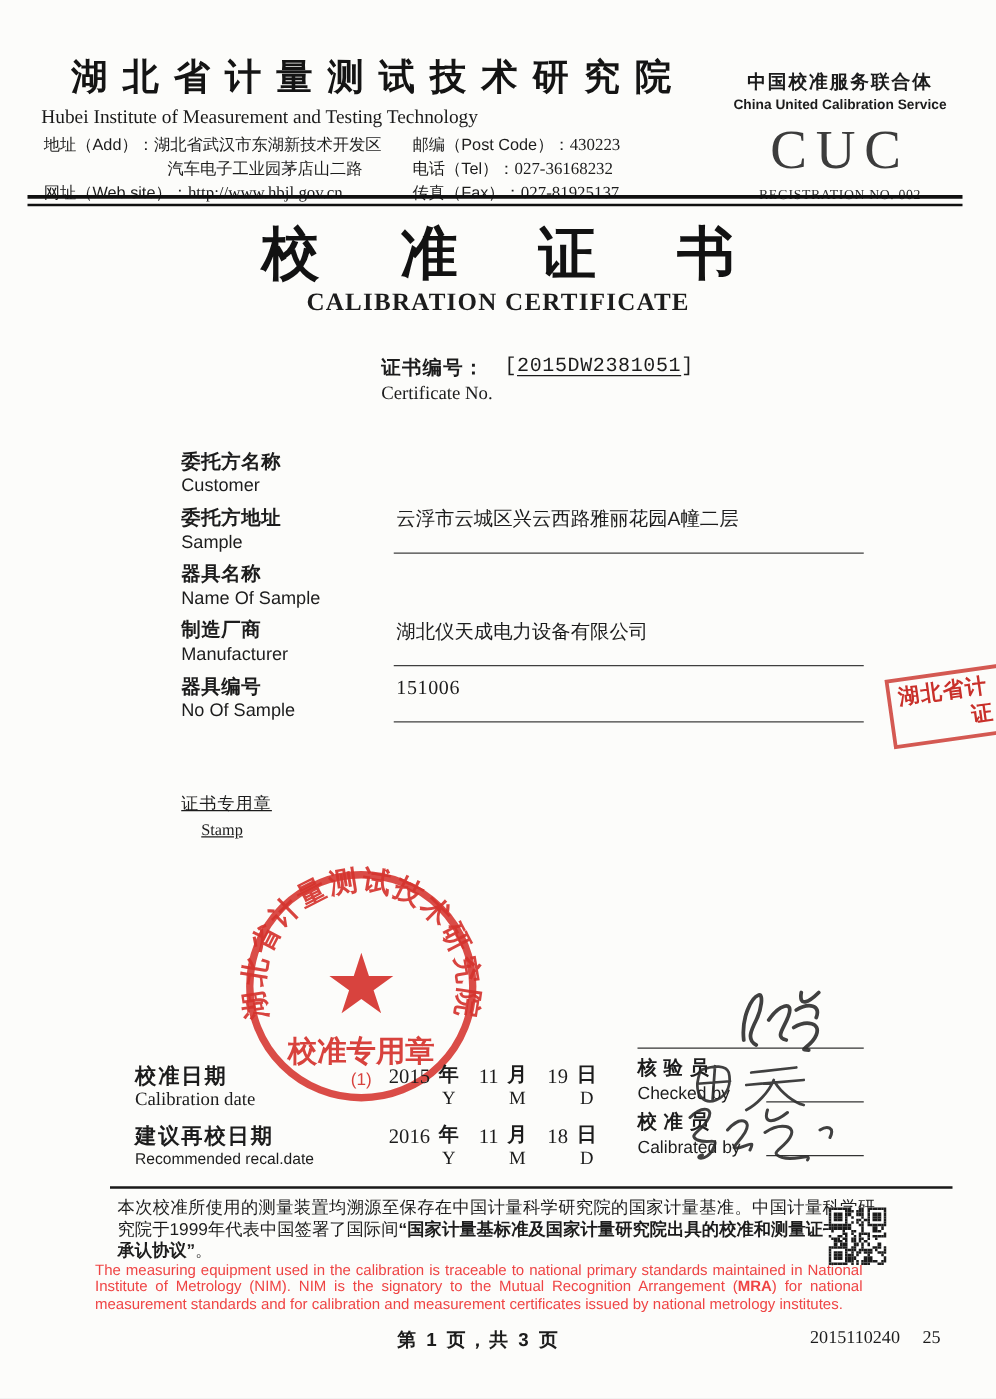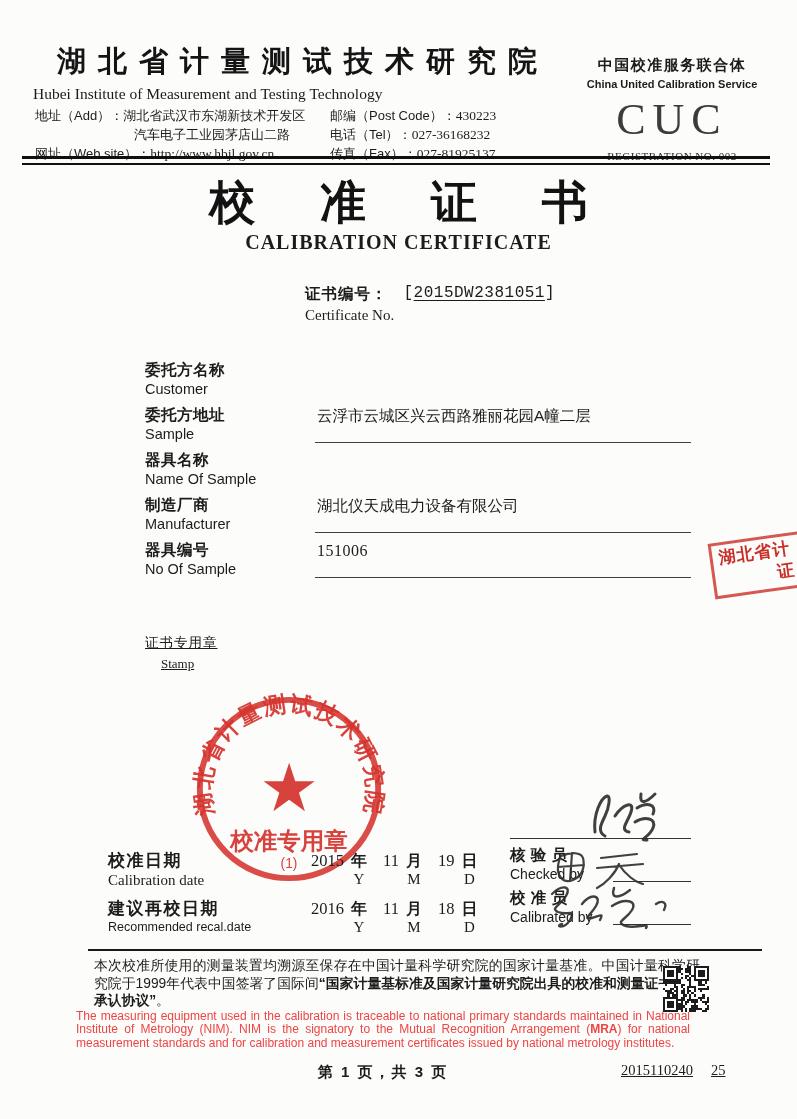--- a/index.html
+++ b/index.html
@@ -73,21 +73,21 @@
   .sig-svg{position:absolute;z-index:5;}
   .sig-svg path{fill:none;stroke:#2b2b2b;stroke-linecap:round;stroke-linejoin:round;opacity:.9;}
   
   .rule-bot{left:88px;top:949px;width:674px;border-top:2px solid #191919;}
   .foot-cn{left:94px;top:957px;width:606px;font-size:13.8px;line-height:17.5px;text-align:justify;}
   .foot-cn b{font-weight:700;}
   .foot-en{left:76px;top:1010px;width:614px;font-size:12px;line-height:13.4px;text-align:justify;color:#ef4444;}
   .qr{left:663px;top:966px;width:46px;height:46px;display:grid;grid-template-rows:repeat(21,1fr);grid-template-columns:repeat(21,1fr);background:#fff;}
   .qr i{background:#1c1c1c;}
   .page-info{left:383px;top:1063px;transform:translateX(-50%);font-size:15px;letter-spacing:2px;white-space:nowrap;font-weight:600;}
-  .doc-num{left:621px;top:1062px;font-family:"Liberation Serif",serif;font-size:14.5px;white-space:nowrap;text-decoration:underline;}
+  .doc-num{left:648px;top:1062px;font-family:"Liberation Serif",serif;font-size:14.5px;white-space:nowrap;}
   .doc-num .copy{margin-left:18px;}
 </style>
 </head>
 <body>
 
 <div class="page">
 
   <div class="abs inst-cn">湖北省计量测试技术研究院</div>
   <div class="abs inst-en">Hubei Institute of Measurement and Testing Technology</div>
 

